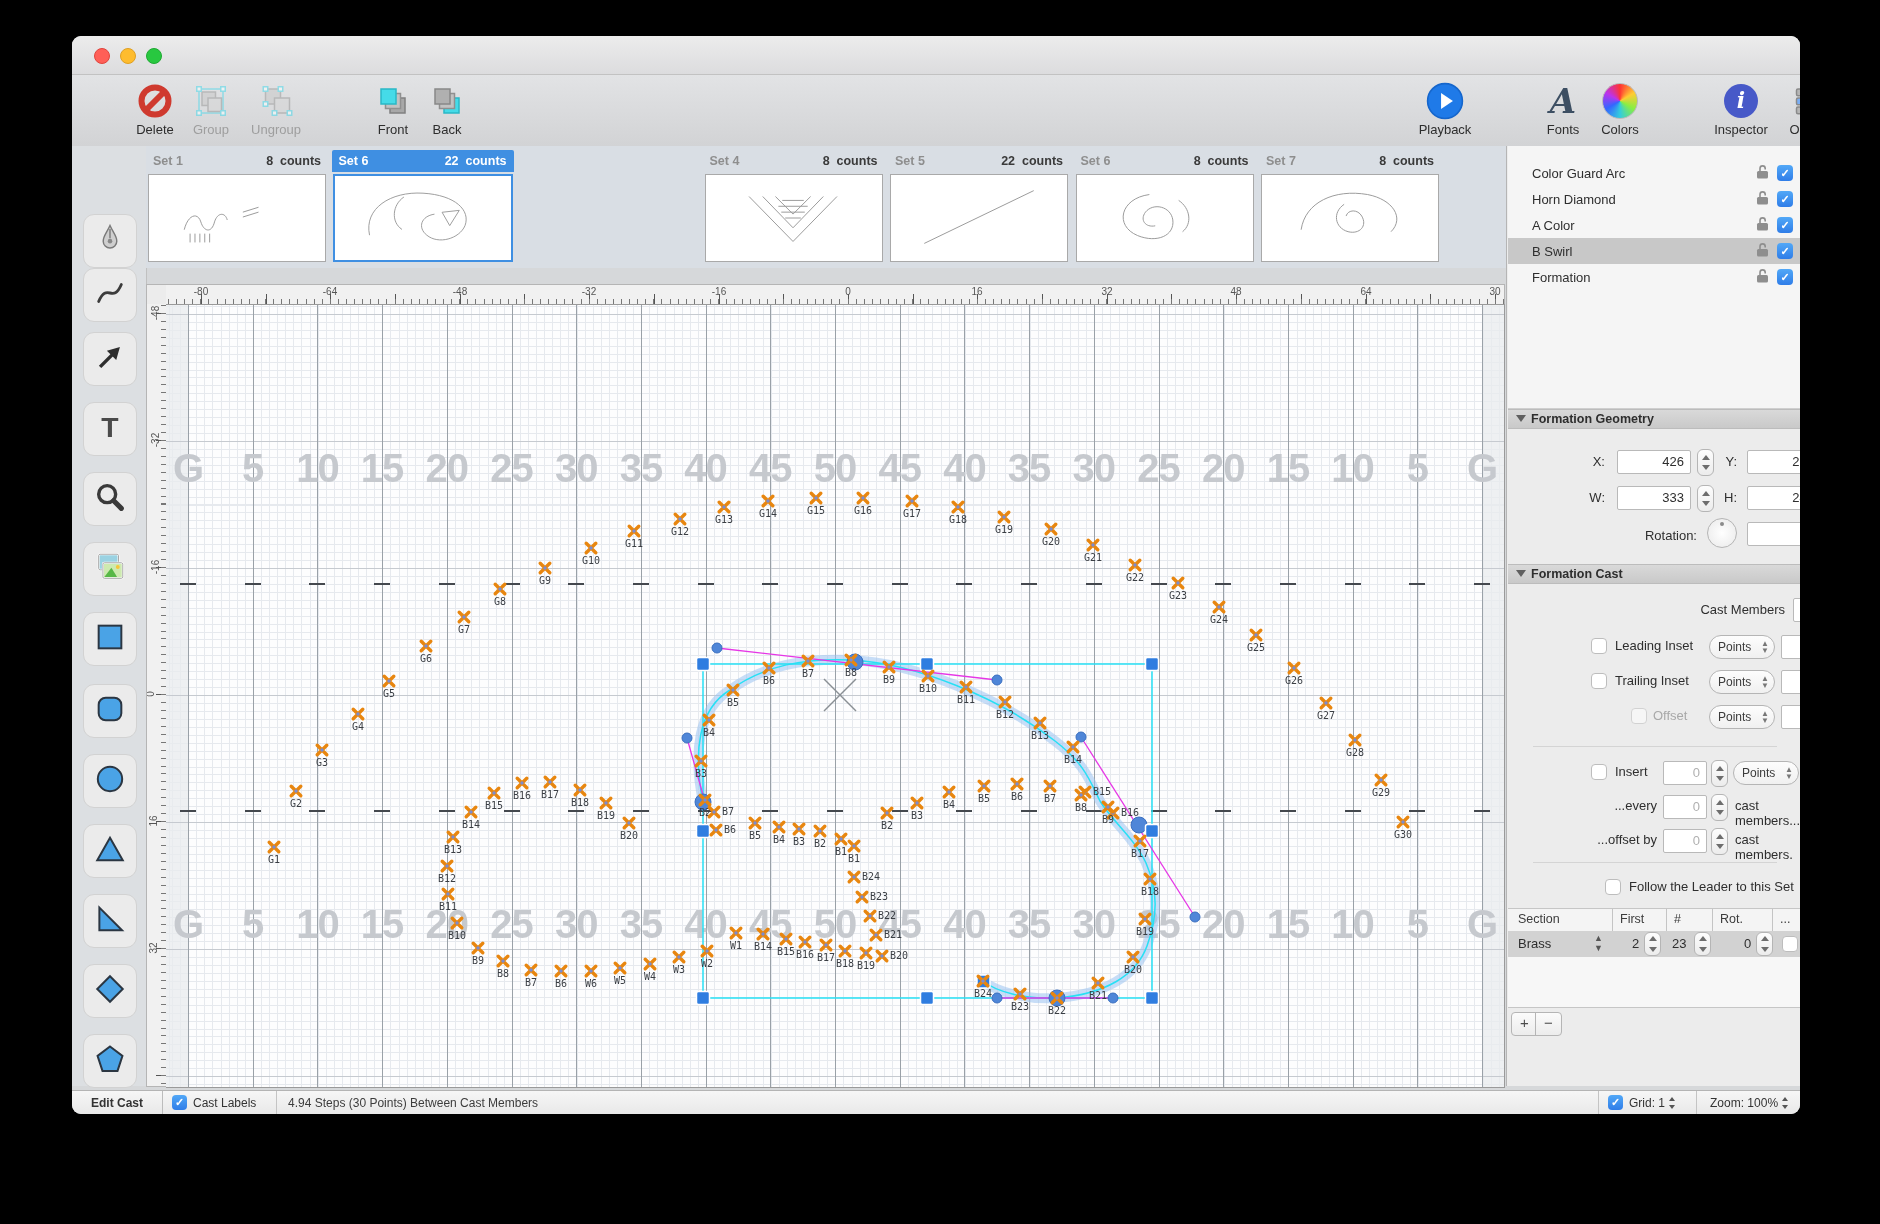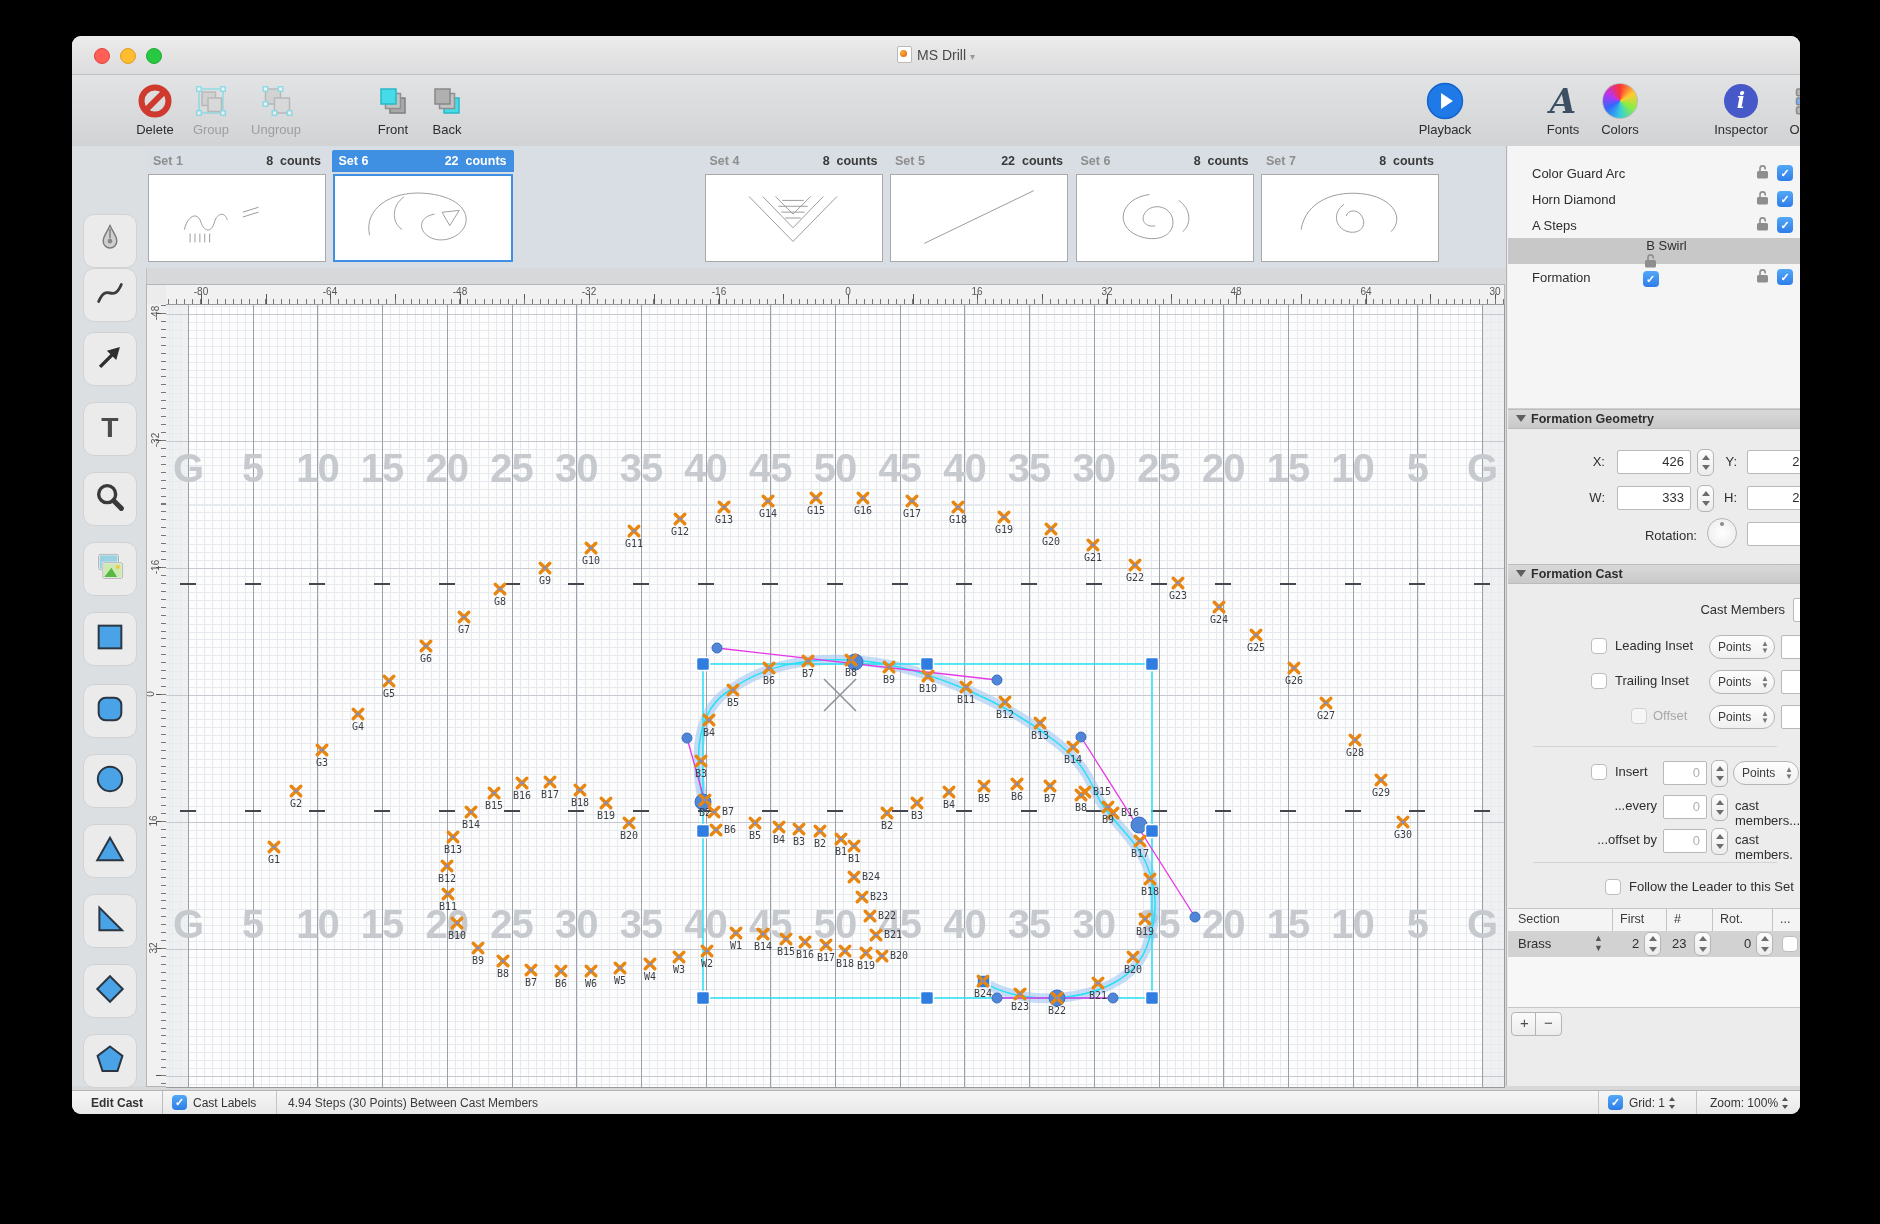--- a/index.html
+++ b/index.html
@@ -109,23 +109,20 @@
 </head>
 <body>
 
 <div id="page">
   <div class="abs" id="window">
 
     <div class="abs" id="titlebar">
       <div class="abs tl" style="left:22px;background:#ff5f57;border:1px solid #e0443c;"></div>
       <div class="abs tl" style="left:48px;background:#febc2e;border:1px solid #dfa023;"></div>
       <div class="abs tl" style="left:74px;background:#28c840;border:1px solid #1faa32;"></div>
-      <div class="abs" id="title">
-        <span class="docicon"></span><span>MS Drill</span> <span class="chev">▾</span>
-      </div>
     </div>
 
     <div class="abs" id="toolbar">
         <div class="abs tbtn" style="left: 38px; top: 6px;">
           <div class="ticon">
             <svg xmlns="http://www.w3.org/2000/svg" width="36" height="36" viewBox="0 0 24 24">
               <circle cx="12" cy="12" r="9" fill="none" stroke="#cf3a2f" stroke-width="4"></circle>
               <line x1="6" y1="18" x2="18" y2="6" stroke="#cf3a2f" stroke-width="4"></line>
             </svg>
           </div>
@@ -954,28 +951,28 @@
           </div>
           <div class="abs olrow" style="top: 40px;">
             <span class="ollabel">Horn Diamond</span>
    <span style="margin-right:8px;"><svg xmlns="http://www.w3.org/2000/svg" width="13" height="15" viewBox="0 0 13 15">
                 <rect x="1" y="7" width="11" height="7.5" rx="1.5" fill="#8e8e8e"></rect>
                 <path d="M4,7 V4.5 a2.6,2.6 0 0 1 5.2,0 V5.6" fill="none" stroke="#8e8e8e" stroke-width="1.6"></path>
               </svg></span>
    <span class="cb on" style="position:static;margin-right:8px;">✓</span>
           </div>
           <div class="abs olrow" style="top: 66px;">
-            <span class="ollabel">A Steps</span>
+            <span class="ollabel">A Color</span>
    <span style="margin-right:8px;"><svg xmlns="http://www.w3.org/2000/svg" width="13" height="15" viewBox="0 0 13 15">
                 <rect x="1" y="7" width="11" height="7.5" rx="1.5" fill="#8e8e8e"></rect>
                 <path d="M4,7 V4.5 a2.6,2.6 0 0 1 5.2,0 V5.6" fill="none" stroke="#8e8e8e" stroke-width="1.6"></path>
               </svg></span>
    <span class="cb on" style="position:static;margin-right:8px;">✓</span>
           </div>
-          <div class="abs olrow sel" style="top: 92px; flex-direction: column;">
+          <div class="abs olrow sel" style="top: 92px;">
             <span class="ollabel">B Swirl</span>
    <span style="margin-right:8px;"><svg xmlns="http://www.w3.org/2000/svg" width="13" height="15" viewBox="0 0 13 15">
                 <rect x="1" y="7" width="11" height="7.5" rx="1.5" fill="#8e8e8e"></rect>
                 <path d="M4,7 V4.5 a2.6,2.6 0 0 1 5.2,0 V5.6" fill="none" stroke="#8e8e8e" stroke-width="1.6"></path>
               </svg></span>
    <span class="cb on" style="position:static;margin-right:8px;">✓</span>
           </div>
           <div class="abs olrow" style="top: 118px;">
             <span class="ollabel">Formation</span>
    <span style="margin-right:8px;"><svg xmlns="http://www.w3.org/2000/svg" width="13" height="15" viewBox="0 0 13 15">

